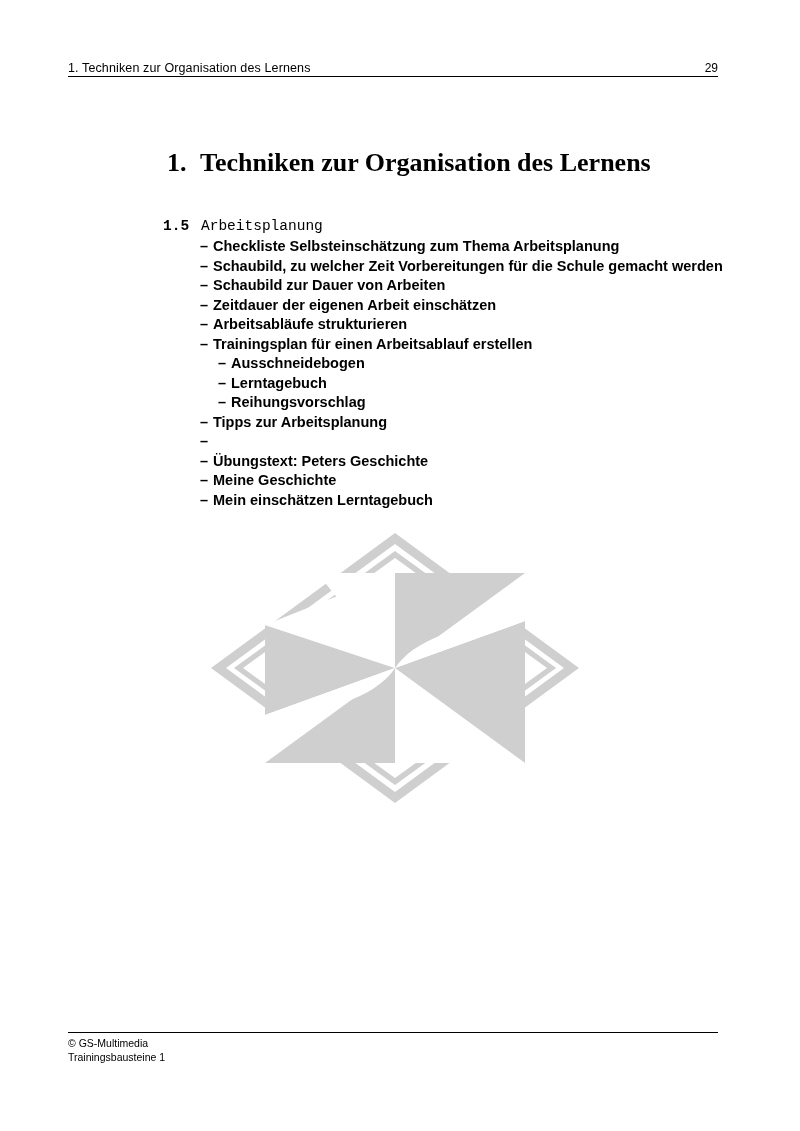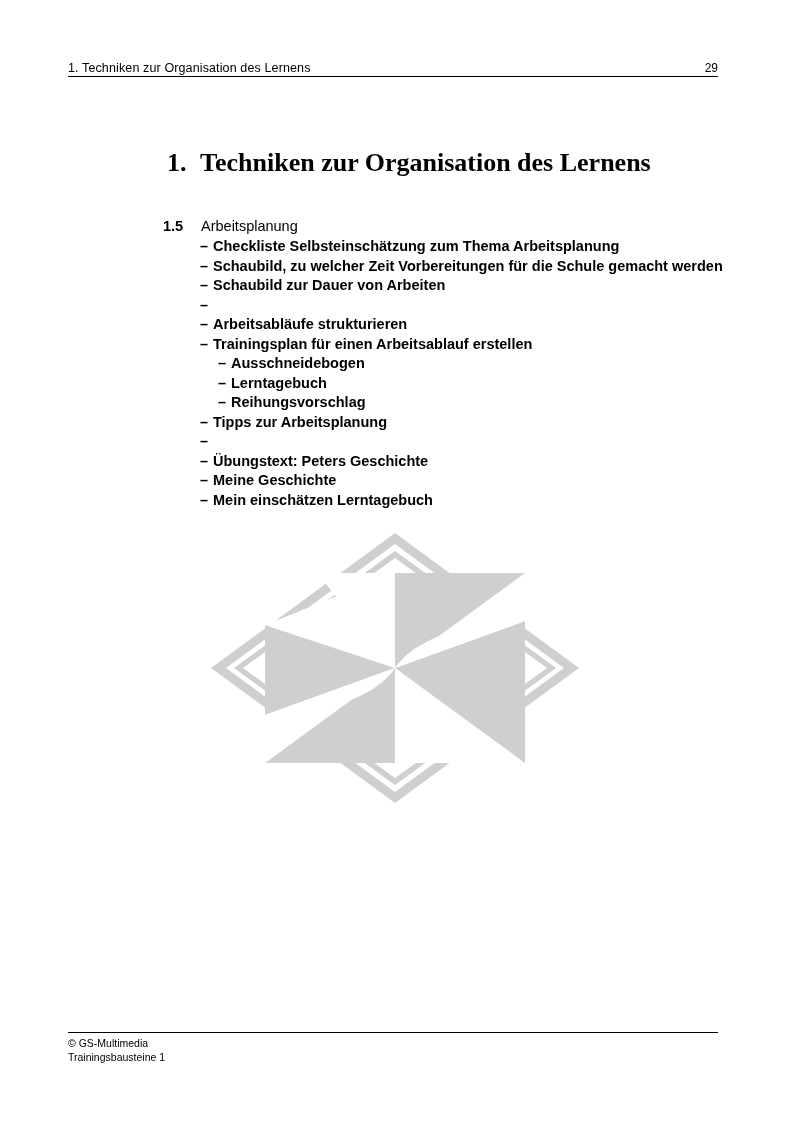--- a/index.html
+++ b/index.html
@@ -79,20 +79,21 @@
     left: 163px;
     top: 217px;
     width: 580px;
   }
   .section-head {
     display: flex;
     align-items: center;
     font-size: 14.5px;
     line-height: 1.34;
     margin-bottom: 1px;
+    font-family: Liberation Mono, monospace;
   }
   .section-head .sec-num {
     font-weight: 700;
     width: 38px;
     flex: 0 0 38px;
   }
   .section-head .sec-title {
     font-weight: 400;
   }
 
@@ -190,20 +191,21 @@
         <li class="bullet-item">
           <span class="dash">–</span>
           <span class="btext">Schaubild, zu welcher Zeit Vorbereitungen für die Schule gemacht werden</span>
         </li>
         <li class="bullet-item">
           <span class="dash">–</span>
           <span class="btext">Schaubild zur Dauer von Arbeiten</span>
         </li>
         <li class="bullet-item">
           <span class="dash">–</span>
+          <span class="btext">Zeitdauer der eigenen Arbeit einschätzen</span>
         </li>
         <li class="bullet-item">
           <span class="dash">–</span>
           <span class="btext">Arbeitsabläufe strukturieren</span>
         </li>
         <li class="bullet-item">
           <span class="dash">–</span>
           <span class="btext">Trainingsplan für einen Arbeitsablauf erstellen</span>
         </li>
         <li class="bullet-item level2">

